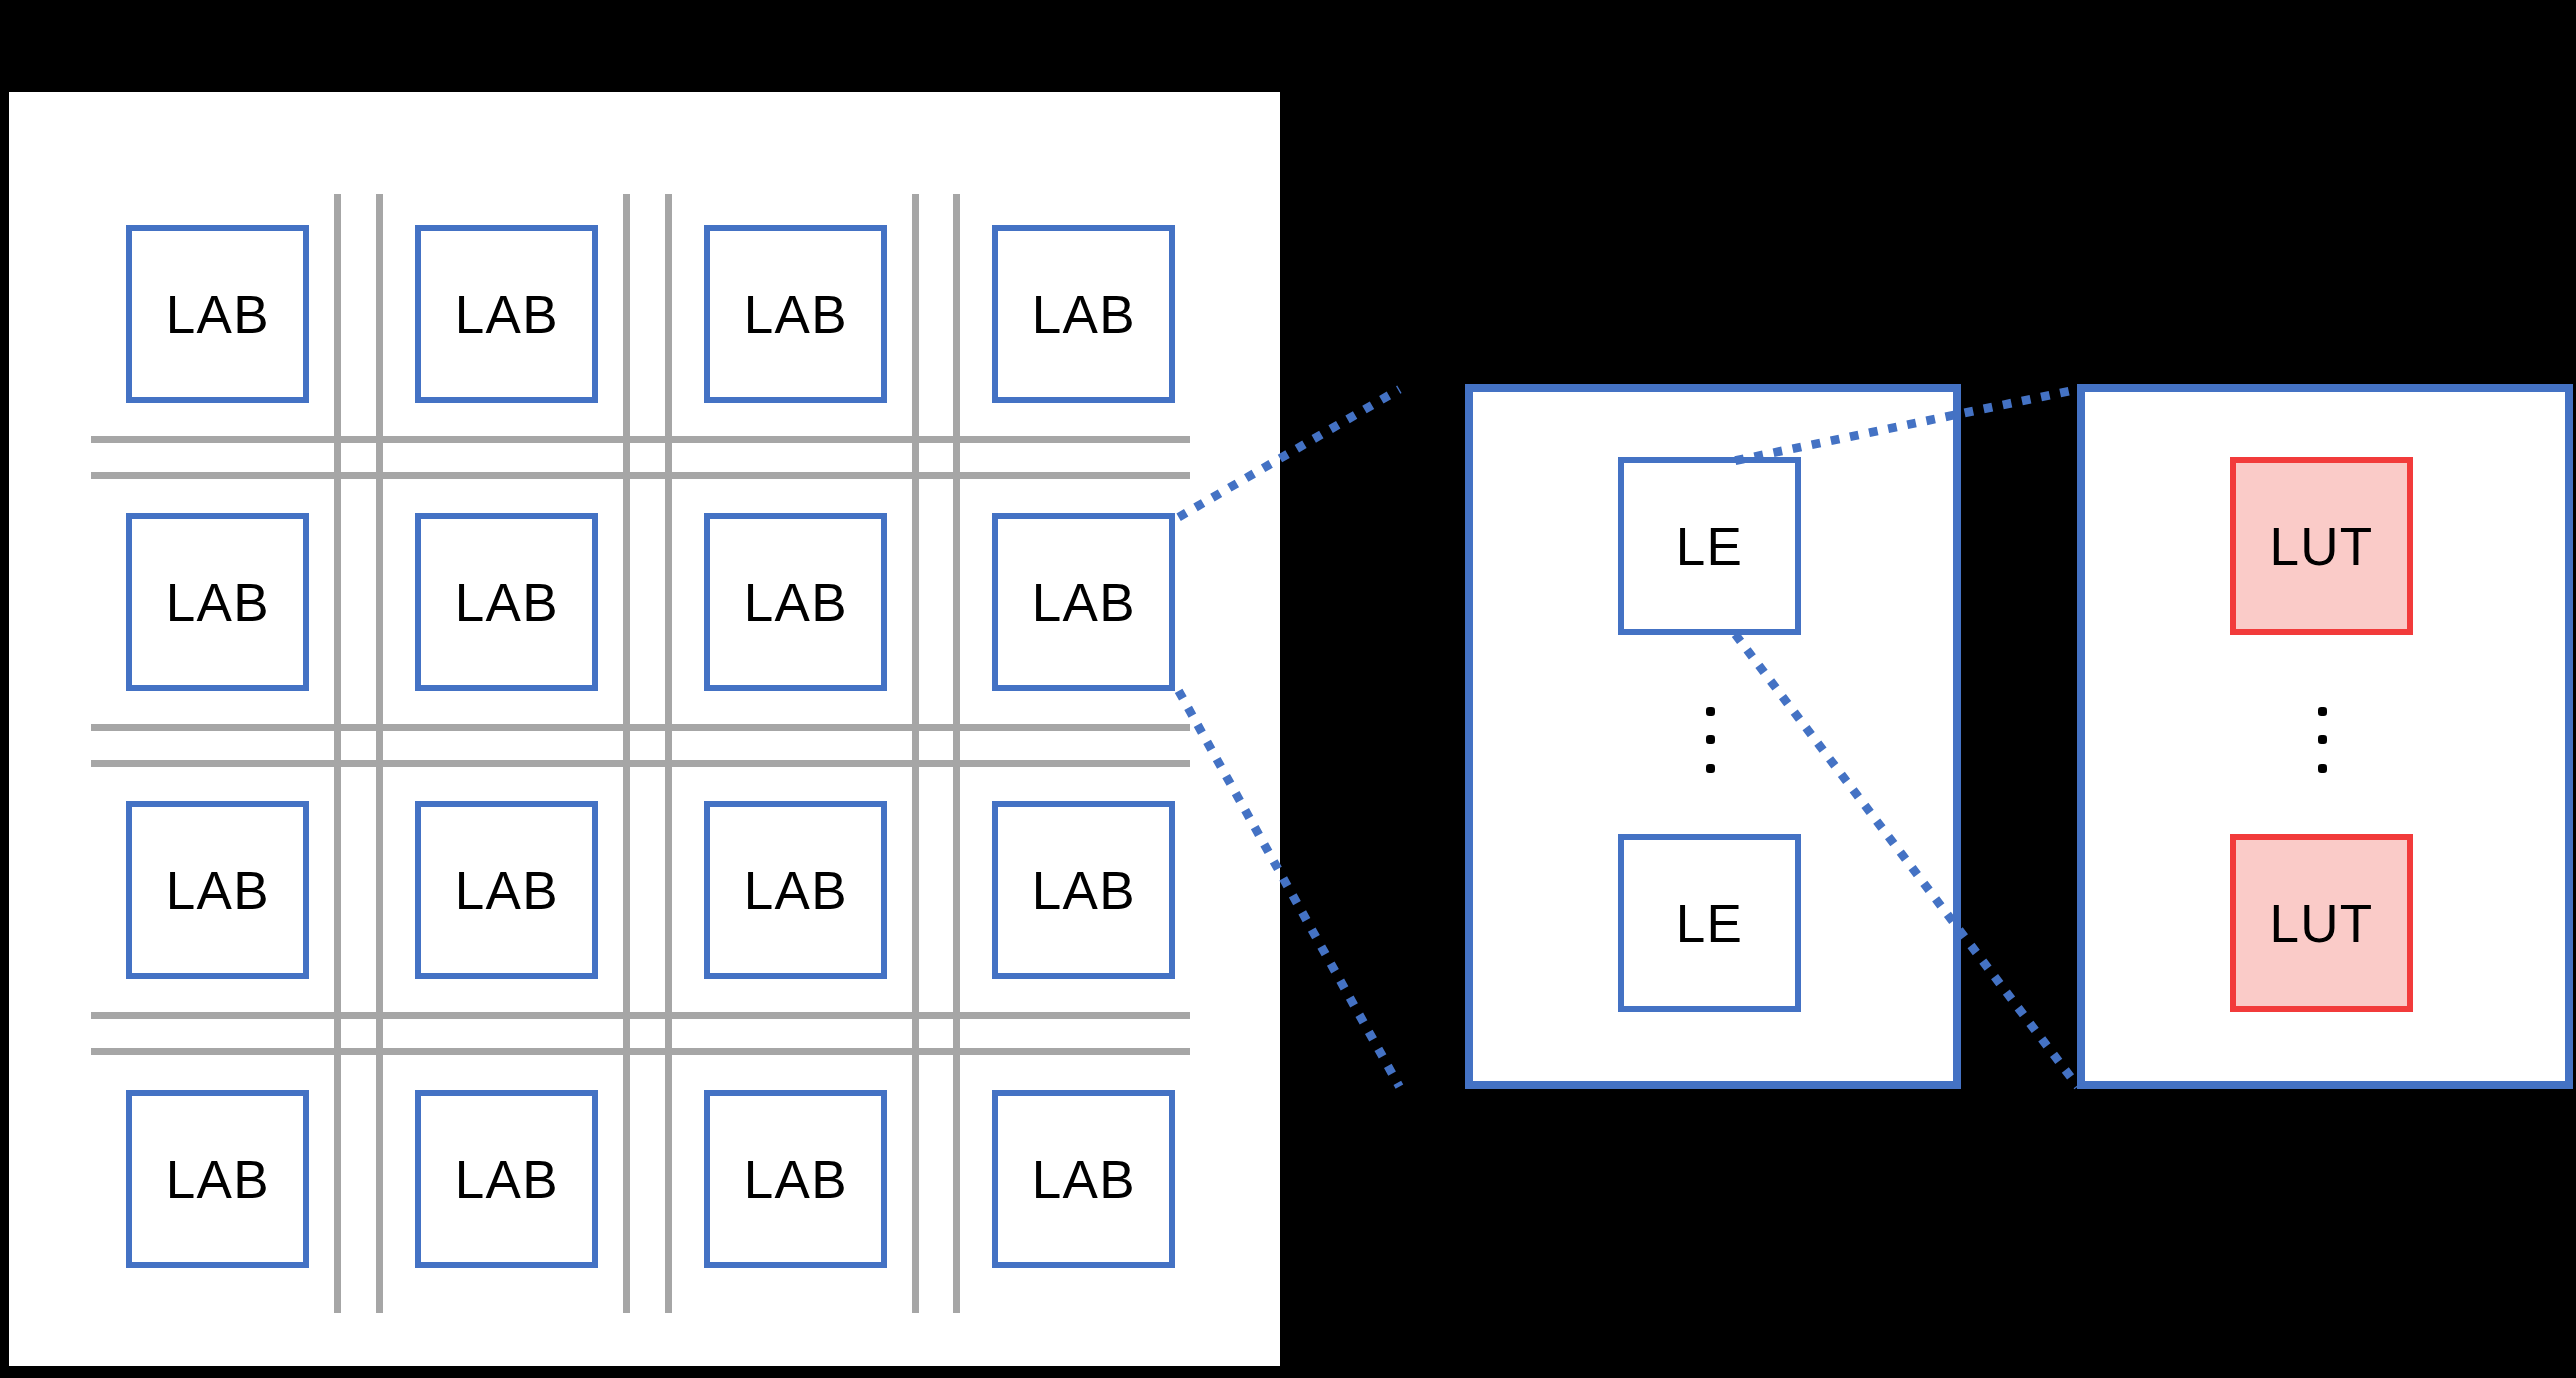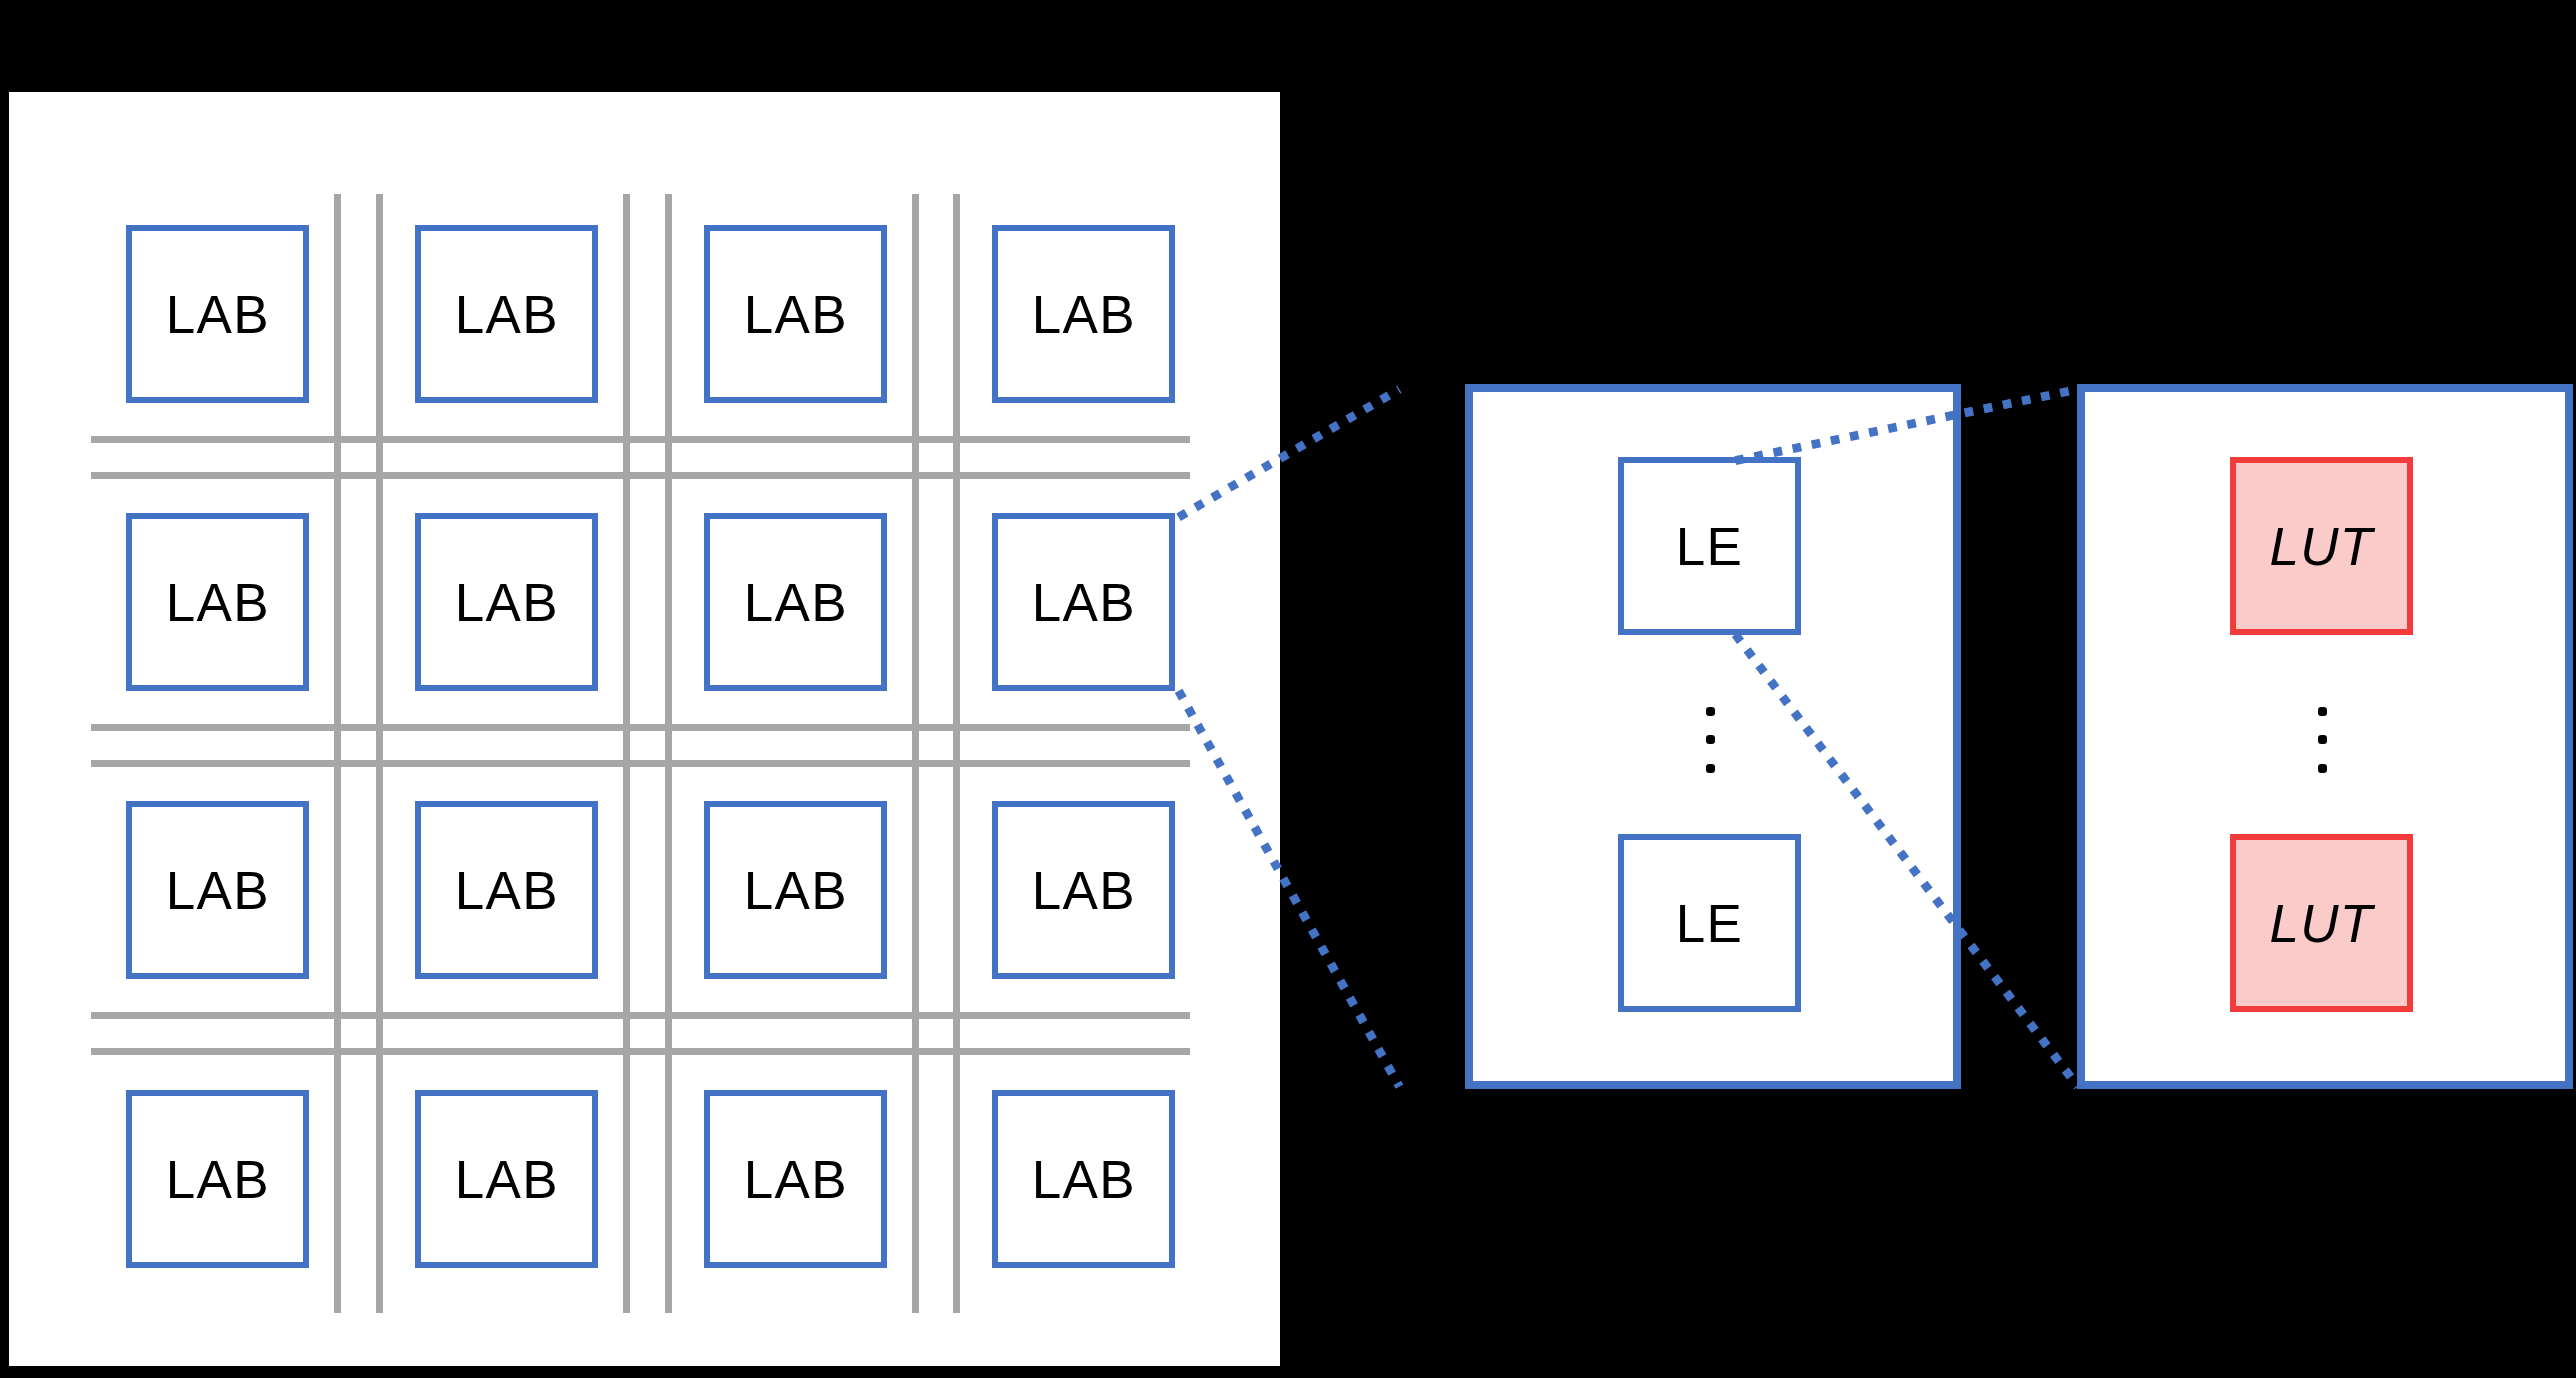--- a/index.html
+++ b/index.html
@@ -23,21 +23,21 @@
     left: 9.4px; top: 92px;
     width: 1271px; height: 1274px;
   }
   .detail-panel {
     width: 496px; height: 705px;
     top: 384px;
     border: 8px solid var(--blue, #4472C4);
     box-sizing: border-box;
   }
   #lab-detail-panel { left: 1465px; }
-  #le-detail-panel  { left: 2077px; font-style: italic; }
+  #le-detail-panel  { left: 2077px; }
   .cell {
     position: absolute;
     box-sizing: border-box;
     display: flex;
     align-items: center;
     justify-content: center;
     width: 183px; height: 178px;
     background: #fff;
     border: 6.7px solid var(--blue, #4472C4);
   }

